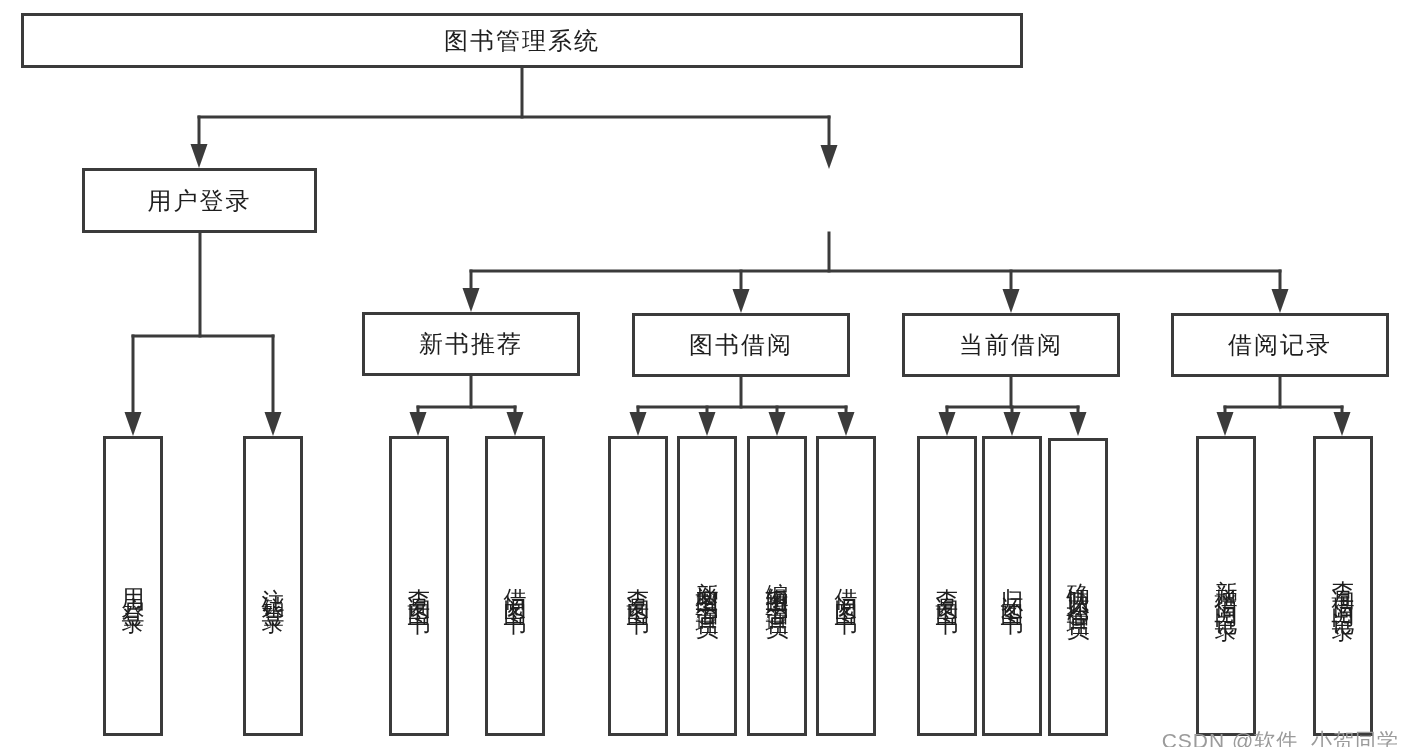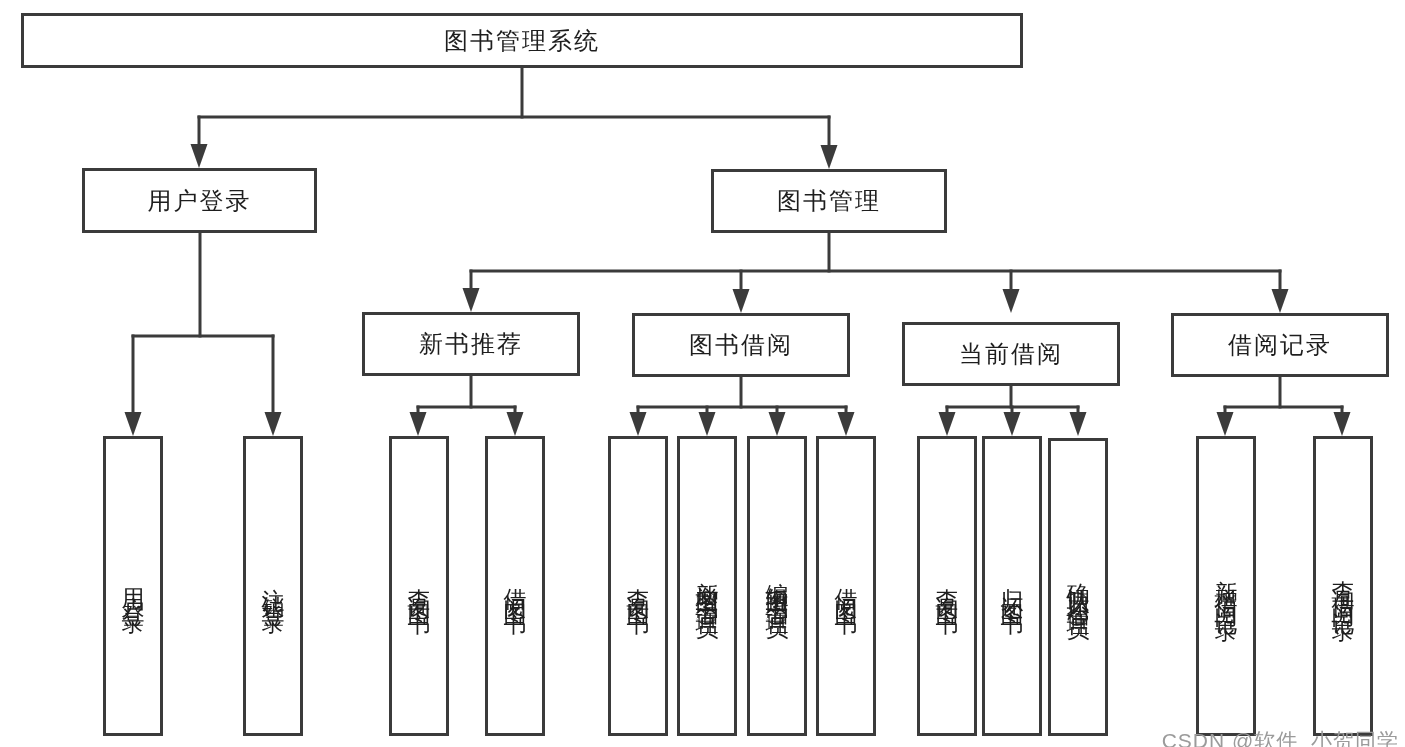--- a/index.html
+++ b/index.html
@@ -91,25 +91,24 @@
       <polygon points="1003.5,412 1020.5,412 1012,436"></polygon>
       <polygon points="1069.5,412 1086.5,412 1078,436"></polygon>
       <polygon points="1216.5,412 1233.5,412 1225,436"></polygon>
       <polygon points="1333.5,412 1350.5,412 1342,436"></polygon>
     </g>
   </svg>
 
   <div class="node h-node" style="left:21px;top:13px;width:1002px;height:55px;">图书管理系统</div>
 
   <div class="node h-node" style="left:82px;top:168px;width:235px;height:65px;">用户登录</div>
-  <div class="node h-node" style="left:711px;top:169px;width:236px;height:64px;">图书管理</div>
 
   <div class="node h-node" style="left:362px;top:312px;width:218px;height:64px;">新书推荐</div>
   <div class="node h-node" style="left:632px;top:313px;width:218px;height:64px;">图书借阅</div>
-  <div class="node h-node" style="left:902px;top:322px;width:218px;height:64px;">当前借阅</div>
+  <div class="node h-node" style="left:902px;top:313px;width:218px;height:64px;">当前借阅</div>
   <div class="node h-node" style="left:1171px;top:313px;width:218px;height:64px;">借阅记录</div>
 
   <div class="node v-node" style="left:103px;top:436px;width:60px;height:300px;">
     <span>用户登录</span>
   </div>
   <div class="node v-node" style="left:243px;top:436px;width:60px;height:300px;">
     <span>注销登录</span>
   </div>
 
   <div class="node v-node" style="left:389px;top:436px;width:60px;height:300px;">

